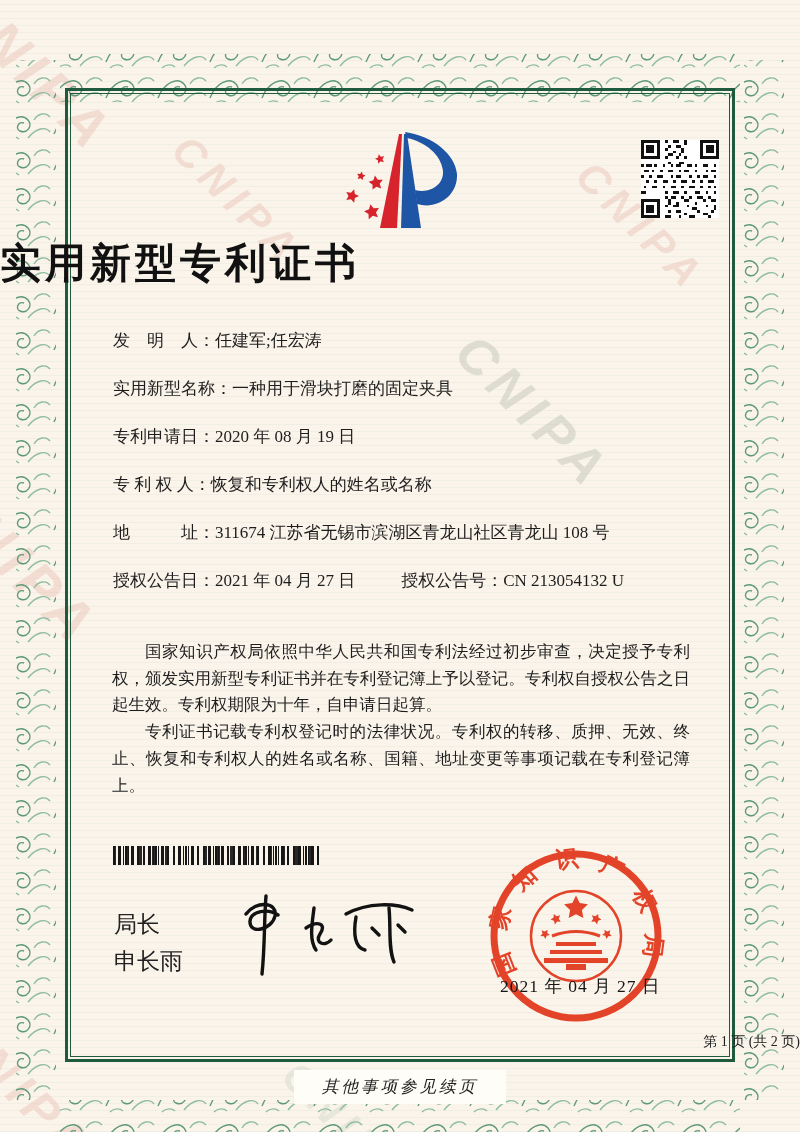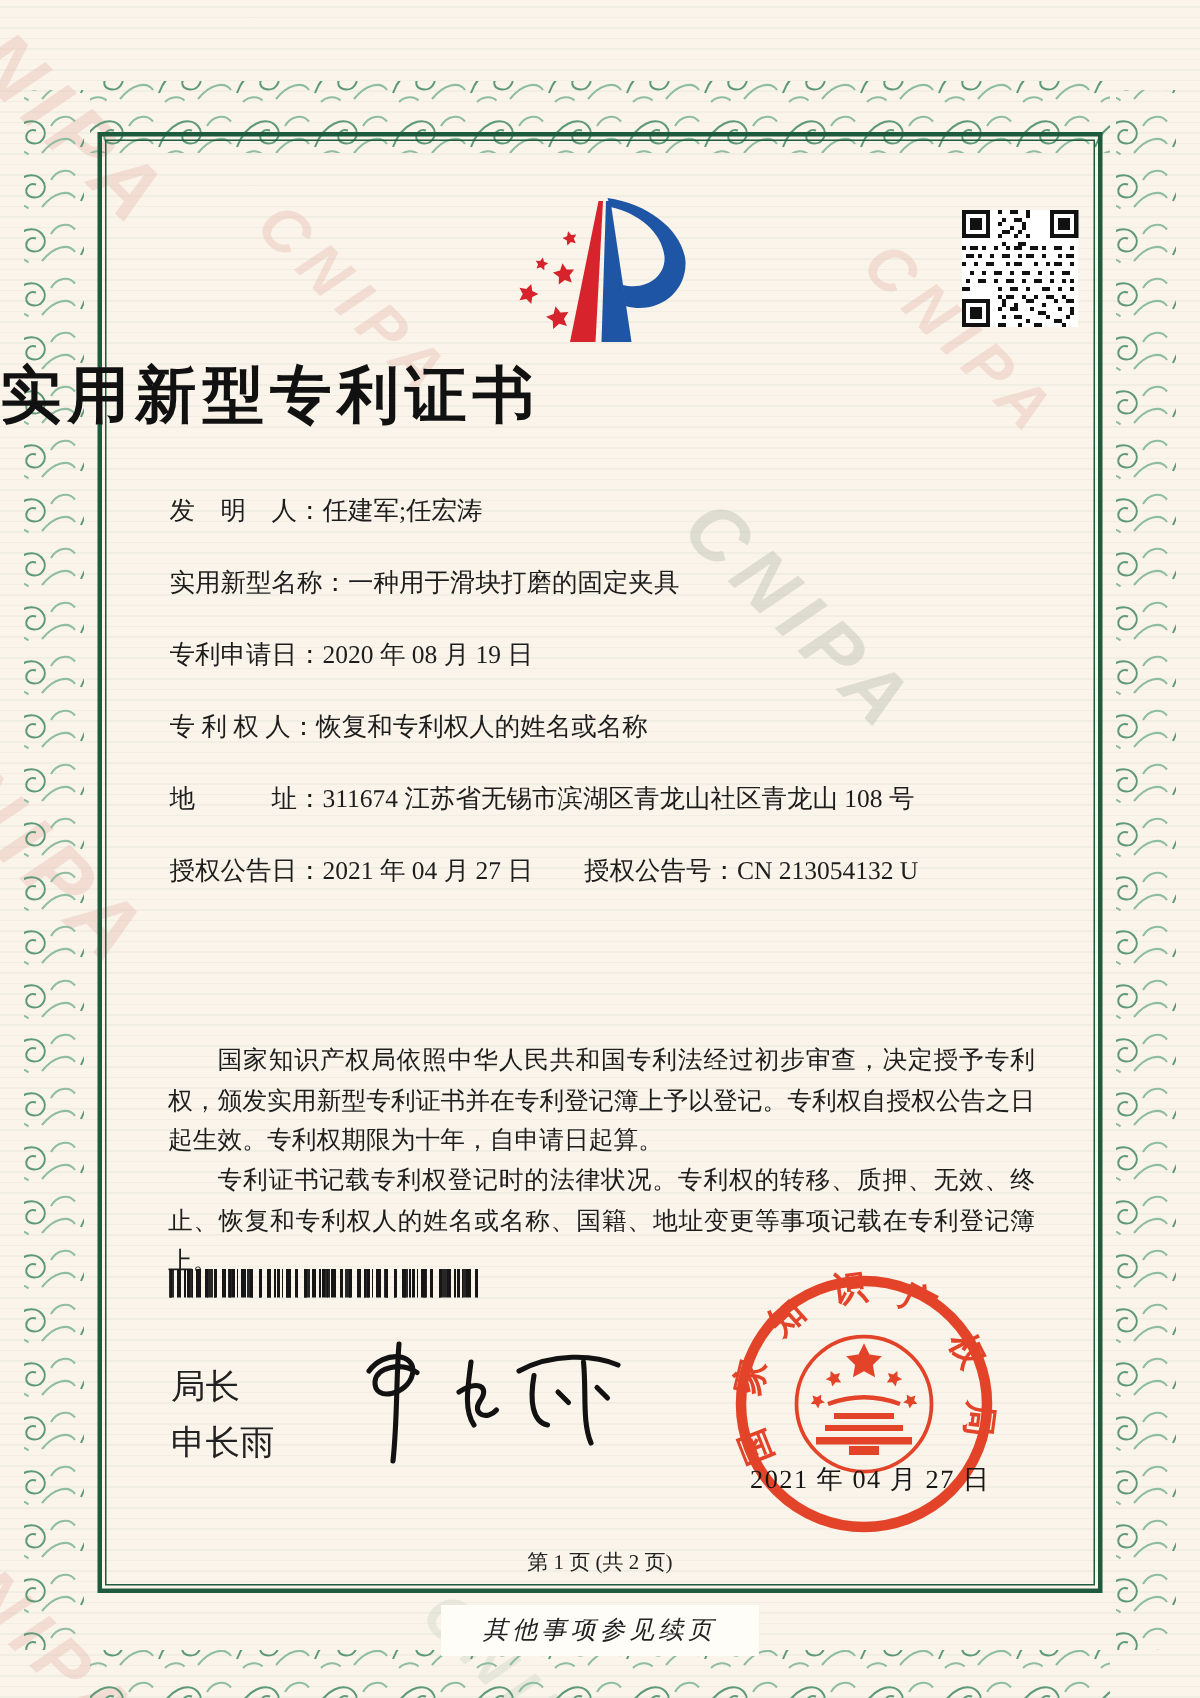--- a/index.html
+++ b/index.html
@@ -27,41 +27,41 @@
   .frame::before{content:"";position:absolute;inset:2px;border:1px solid #1d5a3e;}
   
   .cert-no{position:absolute;left:100px;top:133px;font-size:17px;letter-spacing:1px;}
   .logo{position:absolute;left:335px;top:126px;}
   .qr{position:absolute;left:641px;top:140px;}
   .title{position:absolute;left:0;right:0;top:236px;text-align:left;
          font-size:41px;font-weight:bold;letter-spacing:4px;color:#111;}
   
   .fields{position:absolute;left:113px;top:332px;font-size:17px;}
   .field-row{display:flex;line-height:18px;margin-bottom:30px;white-space:pre;}
-  .grant-right{margin-left:34px;}
-  
-  .body-text{position:absolute;left:112px;top:694px;width:578px;
-             font-size:16.5px;line-height:1.62;text-align:justify;}
+  .grant-right{margin-left:46px;}
+  
+  .body-text{position:absolute;left:112px;top:640px;width:578px;
+             font-size:16.5px;line-height:1.62;text-align:justify;font-family:Liberation Mono, monospace;}
   .body-text p{margin:0;text-indent:2em;}
   
   .barcode{position:absolute;left:113px;top:846px;width:206px;height:19px;
     background:
       repeating-linear-gradient(90deg,#161616 0 2px,rgba(0,0,0,0) 2px 6px),
       repeating-linear-gradient(90deg,#161616 0 1px,rgba(0,0,0,0) 1px 5px),
       repeating-linear-gradient(90deg,rgba(22,22,22,0.92) 0 3px,rgba(0,0,0,0) 3px 13px);}
   
   .officer{position:absolute;left:114px;top:906px;font-size:23px;line-height:37px;
            font-family:"Liberation Sans","DejaVu Sans",sans-serif;color:#222;}
   .signature{position:absolute;left:228px;top:890px;}
   
   .seal{position:absolute;left:486px;top:846px;opacity:0.94;}
   .seal-date{position:absolute;left:500px;top:974px;font-size:17.5px;letter-spacing:1px;
              color:#161616;z-index:5;white-space:nowrap;}
   
-  .page-info{position:absolute;left:0;right:0;top:1033px;text-align:center;font-size:14px;color:#222;}
+  .page-info{position:absolute;left:0;right:0;top:1033px;text-align:right;font-size:14px;color:#222;}
   .note-strip{position:absolute;left:50%;transform:translateX(-50%);top:1070px;
               background:#fffdf7;padding:6px 28px;font-size:16.5px;font-style:italic;
               letter-spacing:3px;color:#222;white-space:nowrap;z-index:4;}
 </style>
 </head>
 <body>
 
 <div class="page">
 
   <span class="wm wm1">CNIPA</span>

